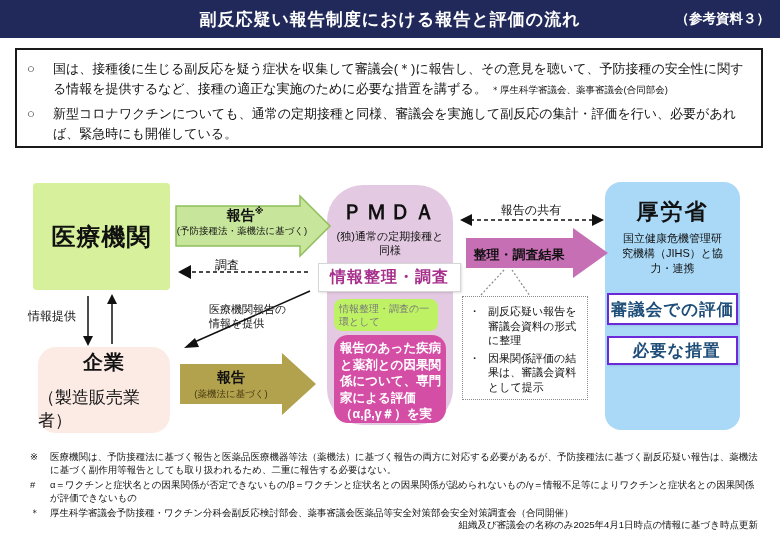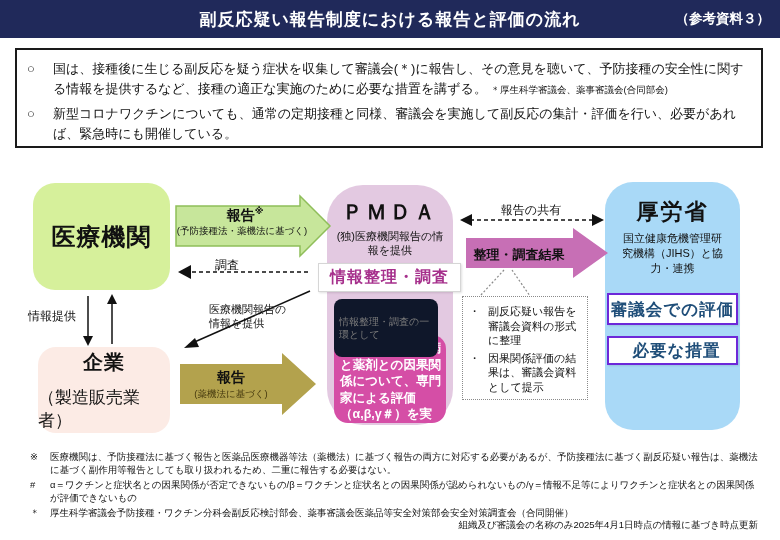--- a/index.html
+++ b/index.html
@@ -12,39 +12,39 @@
   .titlebar .title-ref{position:absolute;right:10px;top:10px;color:#fff;font-size:13.5px;font-weight:bold;}
   
   .summary{position:absolute;left:15px;top:48px;width:748px;height:100px;box-sizing:border-box;
            border:2px solid #1a1a1a;background:#fff;padding:9px 12px 4px 10px;font-size:13px;z-index:2;}
   .bullet{display:flex;line-height:1.5;margin-bottom:6px;}
   .bullet .marker{width:26px;flex:none;}
   .bullet .btext{flex:1;}
   .small-note{font-size:9.5px;}
   
   .box{position:absolute;box-sizing:border-box;z-index:3;}
-  .medical{left:33px;top:183px;width:137px;height:107px;background:#d6f09b;border-radius:22px;
+  .medical{left:33px;top:183px;width:137px;height:107px;background:#d6f09b;border-radius:4px;
            display:flex;align-items:center;justify-content:center;}
   .medical .bt{font-size:24px;font-weight:bold;letter-spacing:1px;}
   .company{left:38px;top:347px;width:132px;height:86px;background:#fcebe5;border-radius:18px;
            display:flex;flex-direction:column;align-items:center;justify-content:center;}
   .company .bt{font-size:20px;font-weight:bold;letter-spacing:1px;}
   .company .bs{font-size:17px;margin-top:10px;}
   .pmda{left:327px;top:185px;width:126px;height:240px;background:#e3c9e1;border-radius:36px;text-align:center;}
   .pmda .bt{font-size:21px;font-weight:bold;letter-spacing:3px;margin-top:13px;}
   .pmda .bs{font-size:11px;line-height:1.3;margin:3px auto 0;width:114px;}
   .proc{position:absolute;left:-9px;top:78px;width:143px;height:29px;background:#fff;border:1px solid #d6d6d6;
         box-sizing:border-box;font-size:16px;font-weight:bold;color:#a6308c;line-height:26px;text-align:center;
         letter-spacing:1px;box-shadow:1px 1px 2px rgba(0,0,0,.12);}
-  .callout{position:absolute;left:7px;top:114px;width:94px;background:#0f172a;border-radius:8px;
-           font-size:10px;color:#7a7a7a;text-align:left;padding:16px 5px;line-height:1.3;z-index:2;}
+  .callout{position:absolute;left:7px;top:114px;width:94px;background:#bef264;border-radius:8px;
+           font-size:10px;color:#7a7a7a;text-align:left;padding:3px 5px;line-height:1.3;z-index:2;}
   .detail{position:absolute;left:7px;top:150px;width:112px;height:88px;background:#d54ea6;border-radius:14px;
           box-sizing:border-box;padding:5px 4px 4px 6px;font-size:12.5px;font-weight:bold;color:#fff;
           text-align:left;line-height:1.32;}
-  .mhlw{left:605px;top:182px;width:135px;height:248px;background:#a9d9f7;border-radius:28px;text-align:center;}
+  .mhlw{left:605px;top:182px;width:135px;height:248px;background:#a9d9f7;border-radius:16px;text-align:center;}
   .mhlw .bt{font-size:22px;font-weight:bold;letter-spacing:2px;margin-top:15px;}
   .mhlw .bs{font-size:11px;line-height:1.35;margin:4px auto 0;width:102px;}
   .mbox{position:absolute;left:2px;width:131px;background:#fff;border:2px solid #6d28d9;box-sizing:border-box;
         font-size:16.5px;font-weight:bold;color:#1f4e79;text-align:center;letter-spacing:1px;
         box-shadow:1px 1px 2px rgba(0,0,0,.1);}
   .mbox1{top:111px;height:32px;line-height:28px;}
   .mbox2{top:154px;height:29px;line-height:25px;padding-left:8px;}
   
   .dotted-box{position:absolute;left:462px;top:296px;width:126px;height:104px;box-sizing:border-box;
               border:1.5px dotted #8a8a8a;background:#fff;z-index:3;padding:7px 4px 4px 6px;font-size:11px;line-height:1.32;}
@@ -98,21 +98,21 @@
     <div class="bt">医療機関</div>
   </div>
 
   <div class="box company">
     <div class="bt">企業</div>
     <div class="bs">（製造販売業者）</div>
   </div>
 
   <div class="box pmda">
     <div class="bt">ＰＭＤＡ</div>
-    <div class="bs">(独)医療機関報告の情報を提供</div>
+    <div class="bs">(独)通常の定期接種と同様</div>
     <div class="proc">情報整理・調査</div>
     <div class="callout">情報整理・調査の一環として</div>
     <div class="detail">報告のあった疾病と薬剤との因果関係について、専門家による評価（α,β,γ＃）を実施</div>
   </div>
 
   <div class="box mhlw">
     <div class="bt">厚労省</div>
     <div class="bs">国立健康危機管理研究機構（JIHS）と協力・連携</div>
     <div class="mbox mbox1">審議会での評価</div>
     <div class="mbox mbox2">必要な措置</div>

